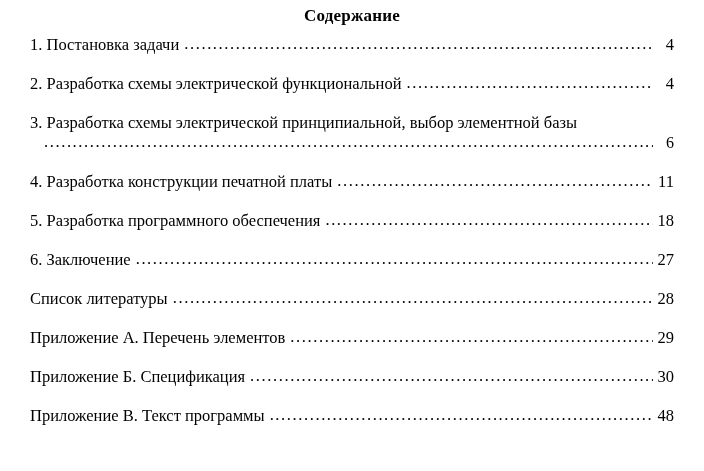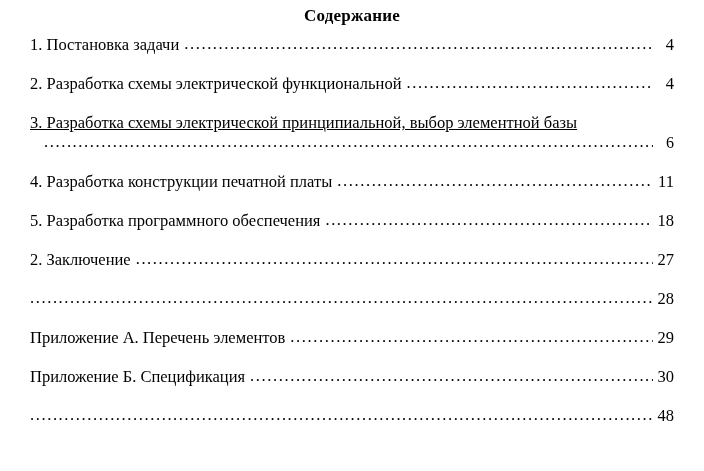--- a/index.html
+++ b/index.html
@@ -39,21 +39,20 @@
     font-size: 16.5px;
     line-height: 20px;
     margin-bottom: 19px;
     position: relative;
     white-space: nowrap;
     overflow: hidden;
   }
   .toc-entry.wrapped {
     white-space: normal;
     margin-bottom: 0;
-    text-decoration: underline;
   }
   .toc-row {
     display: flex;
     align-items: baseline;
     width: 100%;
   }
   .toc-text {
     flex: 0 0 auto;
     padding-right: 5px;
   }
@@ -125,45 +124,47 @@
       </div>
       <div class="toc-entry">
         <div class="toc-row">
           <span class="toc-text">5. Разработка программного обеспечения</span>
           <span class="toc-leader">........................................................................................................................................................................................................</span>
           <span class="toc-page">18</span>
         </div>
       </div>
       <div class="toc-entry">
         <div class="toc-row">
-          <span class="toc-text">2. Заключение</span>
+          <span class="toc-text">6. Заключение</span>
           <span class="toc-leader">........................................................................................................................................................................................................</span>
           <span class="toc-page">27</span>
         </div>
       </div>
       <div class="toc-entry">
         <div class="toc-row">
+          <span class="toc-text">Список литературы</span>
           <span class="toc-leader">........................................................................................................................................................................................................</span>
           <span class="toc-page">28</span>
         </div>
       </div>
       <div class="toc-entry">
         <div class="toc-row">
           <span class="toc-text">Приложение А. Перечень элементов</span>
           <span class="toc-leader">........................................................................................................................................................................................................</span>
           <span class="toc-page">29</span>
         </div>
       </div>
       <div class="toc-entry">
         <div class="toc-row">
           <span class="toc-text">Приложение Б. Спецификация</span>
           <span class="toc-leader">........................................................................................................................................................................................................</span>
           <span class="toc-page">30</span>
         </div>
       </div>
       <div class="toc-entry">
         <div class="toc-row">
+          <span class="toc-text">Приложение В. Текст программы</span>
           <span class="toc-leader">........................................................................................................................................................................................................</span>
           <span class="toc-page">48</span>
         </div>
       </div>
     </div>
 </div>
 
 </body></html>

